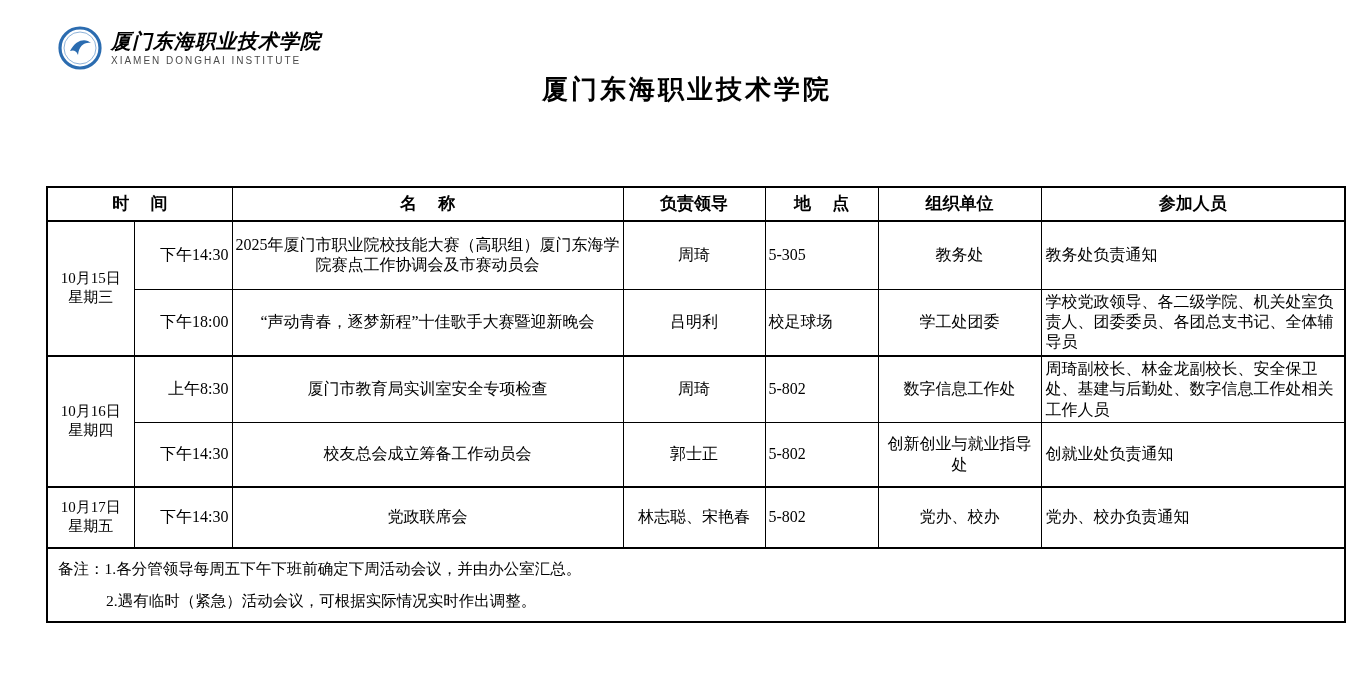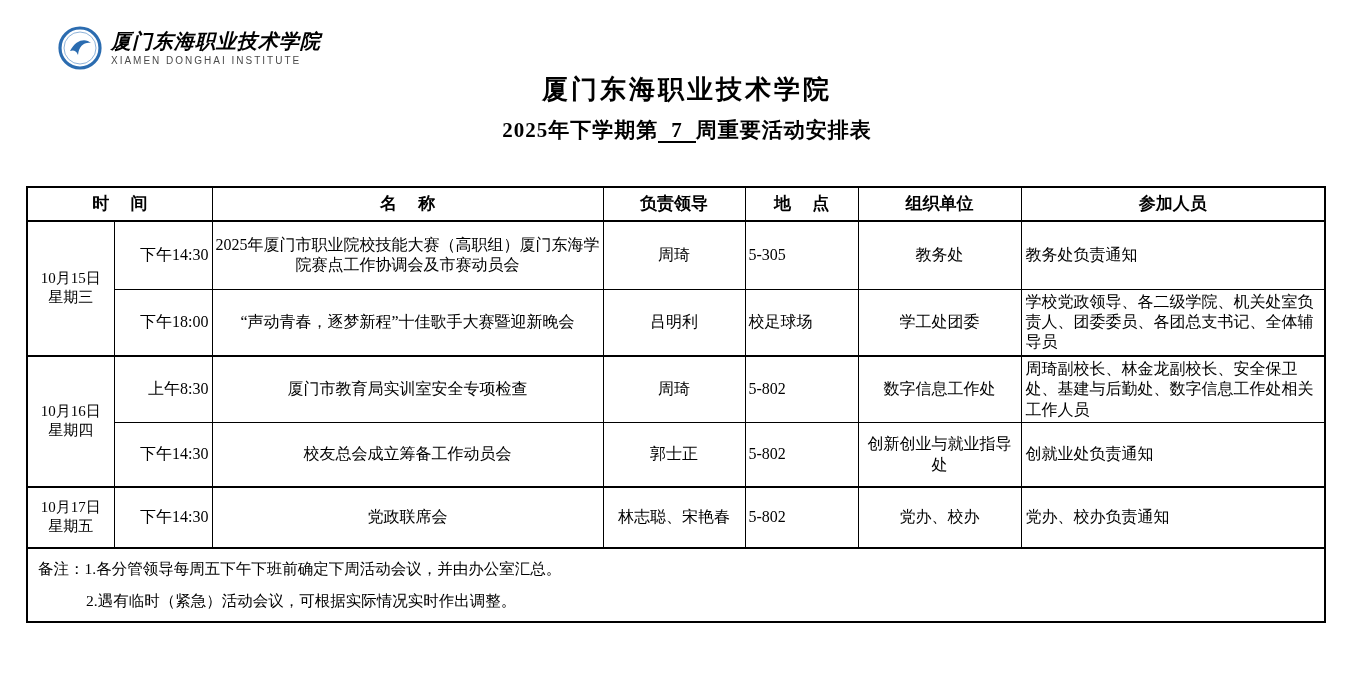--- a/index.html
+++ b/index.html
@@ -30,21 +30,21 @@
     text-align: center; font-size: 21px; font-weight: bold; letter-spacing: 1px;
   }
   .week-underline { border-bottom: 2px solid #000; padding: 0 13px; display: inline-block; line-height: 1.05; }
   .date-line {
     position: absolute; top: 160px; left: 38px; width: 1298px;
     text-align: center; font-size: 17px; font-weight: bold; white-space: pre;
   }
 
   
   table.schedule {
-    position: absolute; top: 186px; left: 26px;
+    position: absolute; top: 186px; left: 46px;
     width: 1298px; border-collapse: collapse; table-layout: fixed;
     border: 2px solid #000;
     font-size: 16px;
   }
   .schedule th, .schedule td {
     border: 1px solid #000;
     padding: 2px 3px;
     vertical-align: middle;
     overflow: hidden;
     line-height: 1.28;
@@ -90,21 +90,20 @@
         <path d="M12 25 C18 13, 28 12, 33 17 C26 16, 21 20, 20 29 C18 24, 15 24, 12 25 Z" fill="#2b6cb0"></path>
       </svg>
     </span>
     <span class="logo-text">
       <span class="logo-cn">厦门东海职业技术学院</span>
       <span class="logo-en">XIAMEN  DONGHAI  INSTITUTE</span>
     </span>
   </div>
 
   <div class="title-main">厦门东海职业技术学院</div>
-  <div class="title-sub"><span>2025年下学期第</span><span class="week-underline">7</span><span>周重要活动安排表</span></div>
 
   <table class="schedule">
     <colgroup>
       <col style="width:87px">
         <col style="width:98px">
         <col style="width:391px">
       <col style="width:142px">
         <col style="width:113px">
         <col style="width:163px">
         <col style="width:304px">

